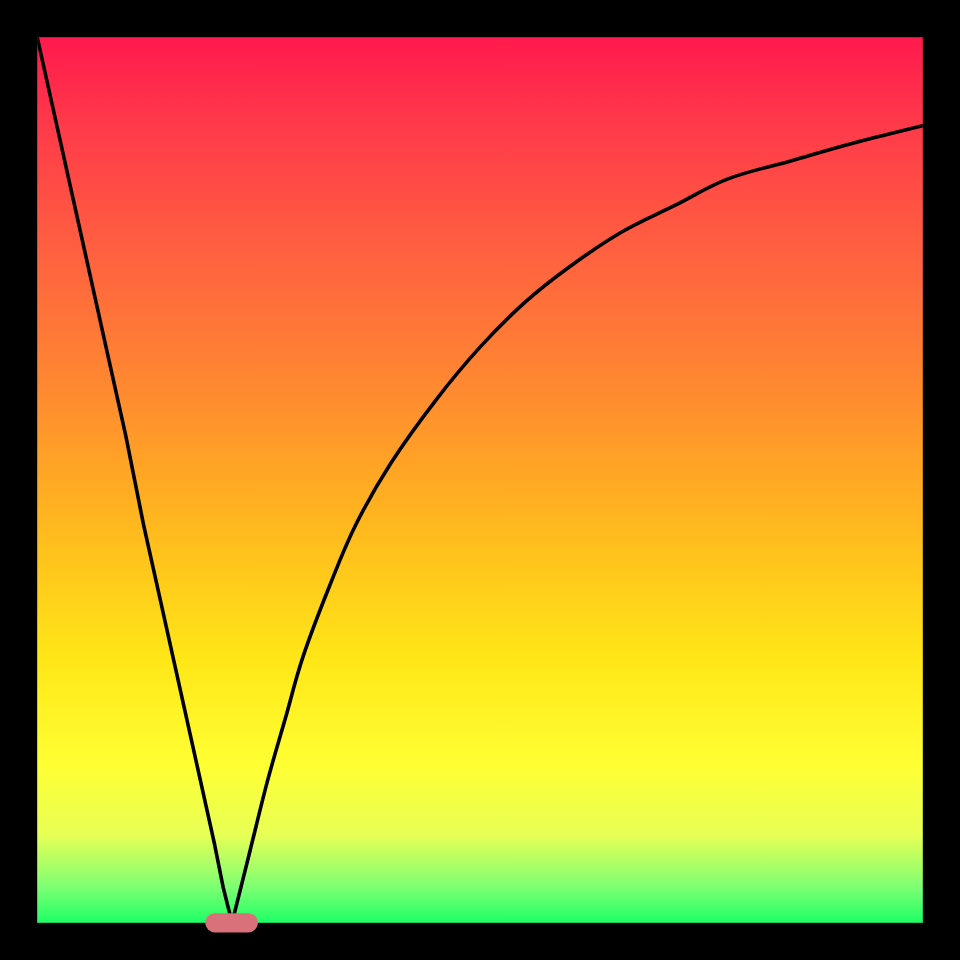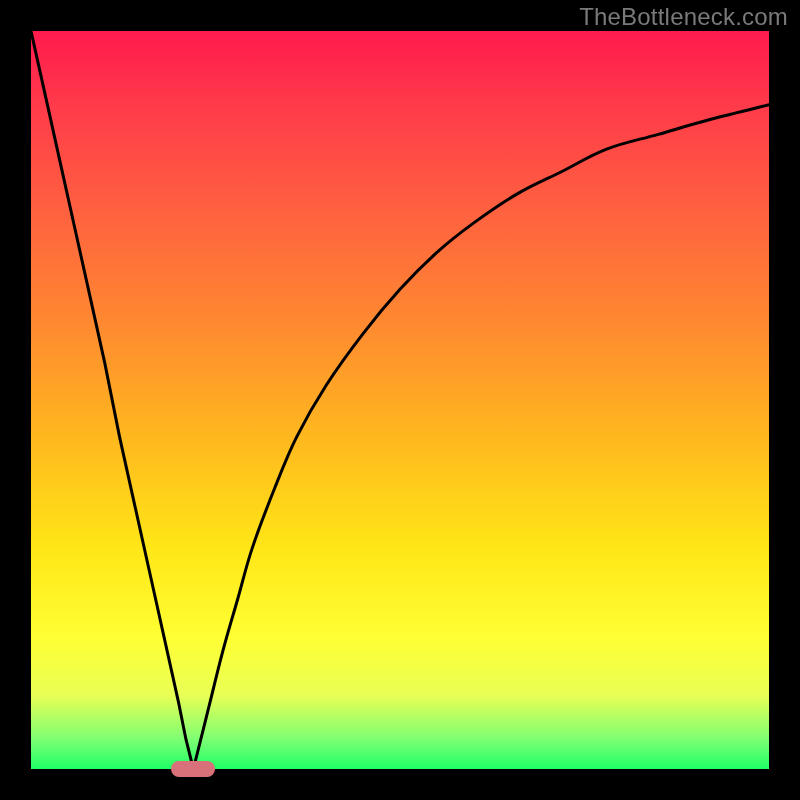--- a/index.html
+++ b/index.html
@@ -62,21 +62,20 @@
     border-radius: 8px;
     background: #d9717a;
     transform: translate(-50%, -50%);
   }
 </style>
 </head>
 <body>
 
 <div class="frame">
 
-  <div class="watermark">TheBottleneck.com</div>
 
   <div class="plot">
 
     <svg class="curve" viewBox="0 0 738 738" preserveAspectRatio="none">
       <path id="left-path" fill="none" stroke="#000" stroke-width="3" stroke-linecap="round" stroke-linejoin="round" d="M 0 0 L 14.76 66.41999999999996 L 29.52 132.84000000000003 L 44.28 199.26 L 59.04 265.68 L 73.8 332.09999999999997 L 88.56 405.9 L 103.32000000000001 472.32 L 118.08 538.74 L 132.84 605.16 L 147.6 671.58 L 154.98 708.48 L 162.36 738"></path>
       <path id="right-path" fill="none" stroke="#000" stroke-width="3" stroke-linecap="round" stroke-linejoin="round" d="M 162.36 738 C 165.01680000000002 727.3728, 171.8064 700.2144000000001, 177.12 678.96 C 182.4336 657.7056, 186.5664 639.846, 191.88 619.92 C 197.1936 599.9939999999999, 201.3264 586.8575999999999, 206.64000000000001 568.26 C 211.95360000000002 549.6624, 214.758 536.5260000000001, 221.4 516.6 C 228.042 496.67400000000004, 235.5696 477.486, 243.54000000000002 457.56 C 251.51040000000003 437.634, 256.38120000000004 424.4976, 265.68 405.9 C 274.9788 387.3024, 283.2444 372.8376, 295.2 354.24 C 307.1556 335.6424, 318.81600000000003 319.84920000000005, 332.1 302.58000000000004 C 345.384 285.31080000000003, 355.716 272.91240000000005, 369 258.3 C 382.284 243.6876, 392.61600000000004 233.35559999999998, 405.90000000000003 221.39999999999998 C 419.184 209.44439999999997, 428.18760000000003 202.50719999999998, 442.8 191.88 C 457.4124 181.2528, 471.1392 171.65880000000004, 487.08000000000004 162.36 C 503.02080000000007 153.06119999999999, 515.4192 148.1903999999999, 531.36 140.2199999999999 C 547.3008 132.24959999999993, 558.3708 124.72200000000002, 575.64 118.08000000000004 C 592.9091999999999 111.43800000000006, 608.7023999999999 108.63360000000007, 627.3 103.32000000000005 C 645.8976 98.00640000000003, 659.034 93.87359999999997, 678.96 88.55999999999995 C 698.8860000000001 83.24639999999992, 727.3728 76.45679999999996, 738 73.79999999999995"></path>
     </svg>
 
     <div class="marker" id="marker" style="left: 162.36px; top: 738px; background: rgb(217, 113, 122);"></div>
 

